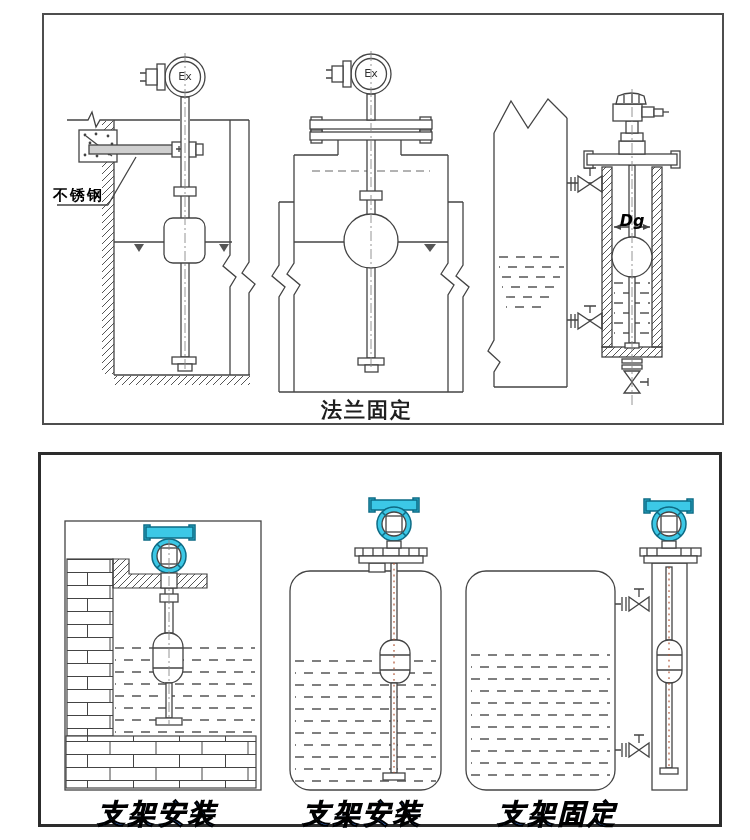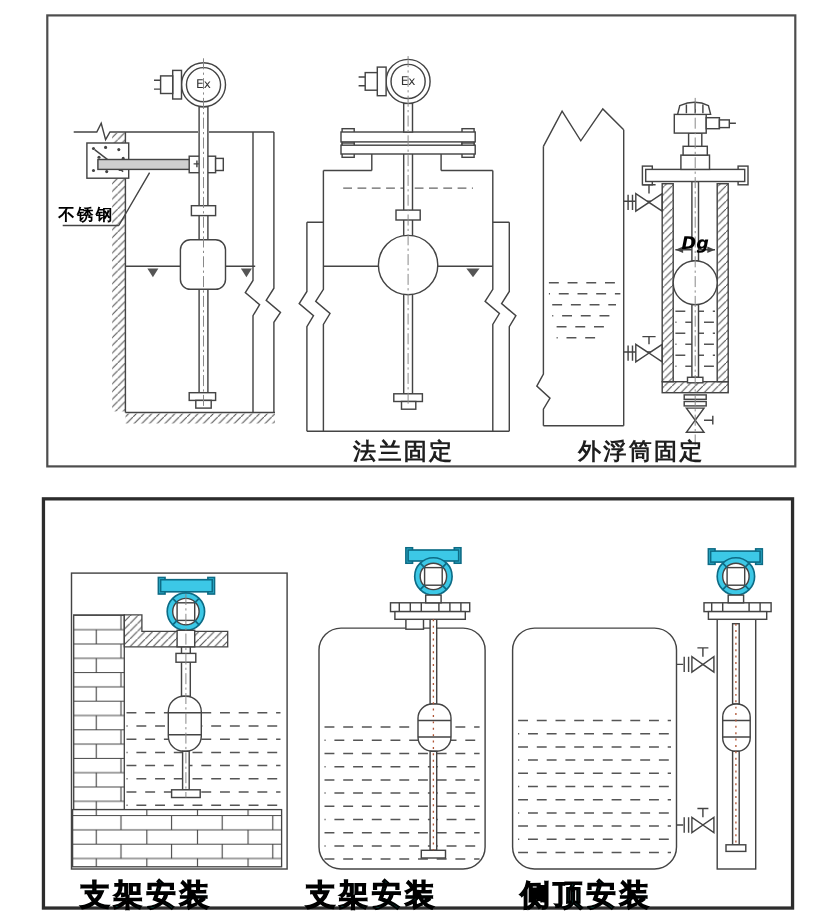--- a/index.html
+++ b/index.html
@@ -4,22 +4,22 @@
 <style>
   html,body{margin:0;padding:0;background:#fff;}
   #stage{position:relative;width:750px;height:840px;background:#fff;overflow:hidden;
          font-family:"DejaVu Sans","Liberation Sans",sans-serif;}
   .panel{position:absolute;background:#fff;box-sizing:border-box;}
   #top-panel{left:42px;top:13px;width:682px;height:412px;border:2px solid #4d4d4d;}
   #bottom-panel{left:38px;top:452px;width:684px;height:375px;border:3px solid #2c2c2c;}
   .panel svg{position:absolute;left:0;top:0;}
   .caption-top{position:absolute;width:170px;text-align:center;font-size:21px;font-weight:bold;
                color:#1e1e1e;letter-spacing:2px;}
-  .caption-bottom{position:absolute;width:170px;text-align:left;font-size:27px;font-weight:900;
-               color:#0f766e;letter-spacing:3px;-webkit-text-stroke:1px #000;}
+  .caption-bottom{position:absolute;width:170px;text-align:center;font-size:27px;font-weight:900;
+               color:#3b82f6;letter-spacing:3px;font-style:italic;-webkit-text-stroke:1px #000;}
   .ann{position:absolute;color:#000000;}
   #ann-steel{left:9px;top:171px;font-size:15px;font-weight:600;letter-spacing:2px;}
   .ex-label{width:36px;text-align:center;font-size:11px;font-weight:normal;color:#333;}
   #ex-left{left:123px;top:55px;}
   #ex-mid{left:309px;top:52px;}
   #dg-label{left:574px;top:196px;width:28px;text-align:center;font-size:16px;font-weight:bold;font-style:italic;}
   
   .ln{stroke:#444;fill:none;stroke-width:1.3;}
   .fw{fill:#fff;stroke:#444;stroke-width:1.3;}
   .fg{fill:#cfcfcf;stroke:#444;stroke-width:1.3;}
@@ -192,21 +192,20 @@
         <path class="cl" d="M588 74V392"></path>
       </g>
     </svg>
 
     <div class="ann" id="ann-steel">不锈钢</div>
     <div class="ann ex-label" id="ex-left">Ex</div>
     <div class="ann ex-label" id="ex-mid">Ex</div>
     <div class="ann" id="dg-label">Dg</div>
 
     <div class="caption-top" style="left:238px;top:381px;">法兰固定</div>
-    <div class="caption-top" style="left:454px;top:381px;">外浮筒固定</div>
   </div>
 
   <div id="bottom-panel" class="panel">
     <svg width="678" height="369" viewBox="0 0 678 369">
 
       <g>
         <rect class="ln" x="24" y="66" width="196" height="269"></rect>
         <rect x="26" y="104" width="46" height="177" fill="url(#brick)" stroke="#444" stroke-width="1.2"></rect>
         <path d="M72 104H88V119H166V133H72Z" fill="url(#hatch)" stroke="#444" stroke-width="1.2"></path>
 
@@ -314,16 +313,16 @@
         <circle class="fw" cx="628" cy="69" r="12"></circle>
         <rect class="fw" x="620" y="61" width="16" height="16"></rect>
         <path class="spk" d="M616 57L620 61 M640 57L636 61 M616 81L620 77 M640 81L636 77"></path>
         <rect class="fw" x="621" y="86" width="14" height="7"></rect>
         <path class="rdot" d="M628 112V313"></path>
       </g>
     </svg>
 
     <div class="caption-bottom" style="left:32px;top:341px;">支架安装</div>
     <div class="caption-bottom" style="left:237px;top:341px;">支架安装</div>
-    <div class="caption-bottom" style="left:432px;top:341px;">侧顶安装</div>
+    <div class="caption-bottom" style="left:432px;top:341px;">支架固定</div>
   </div>
 
 </div>
 
 </body></html>

